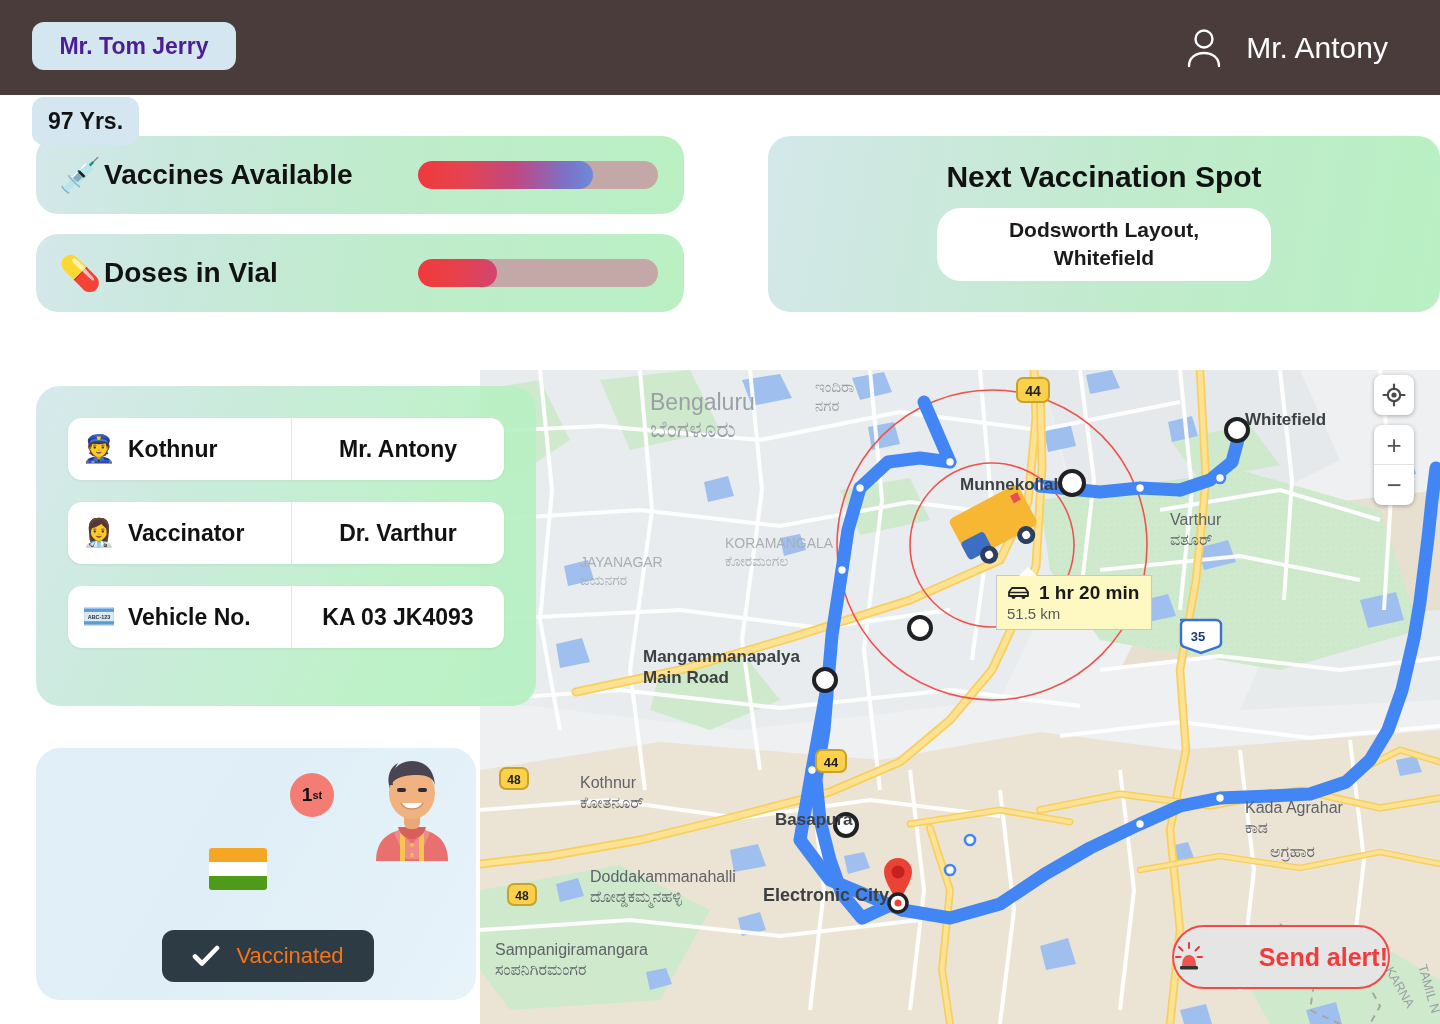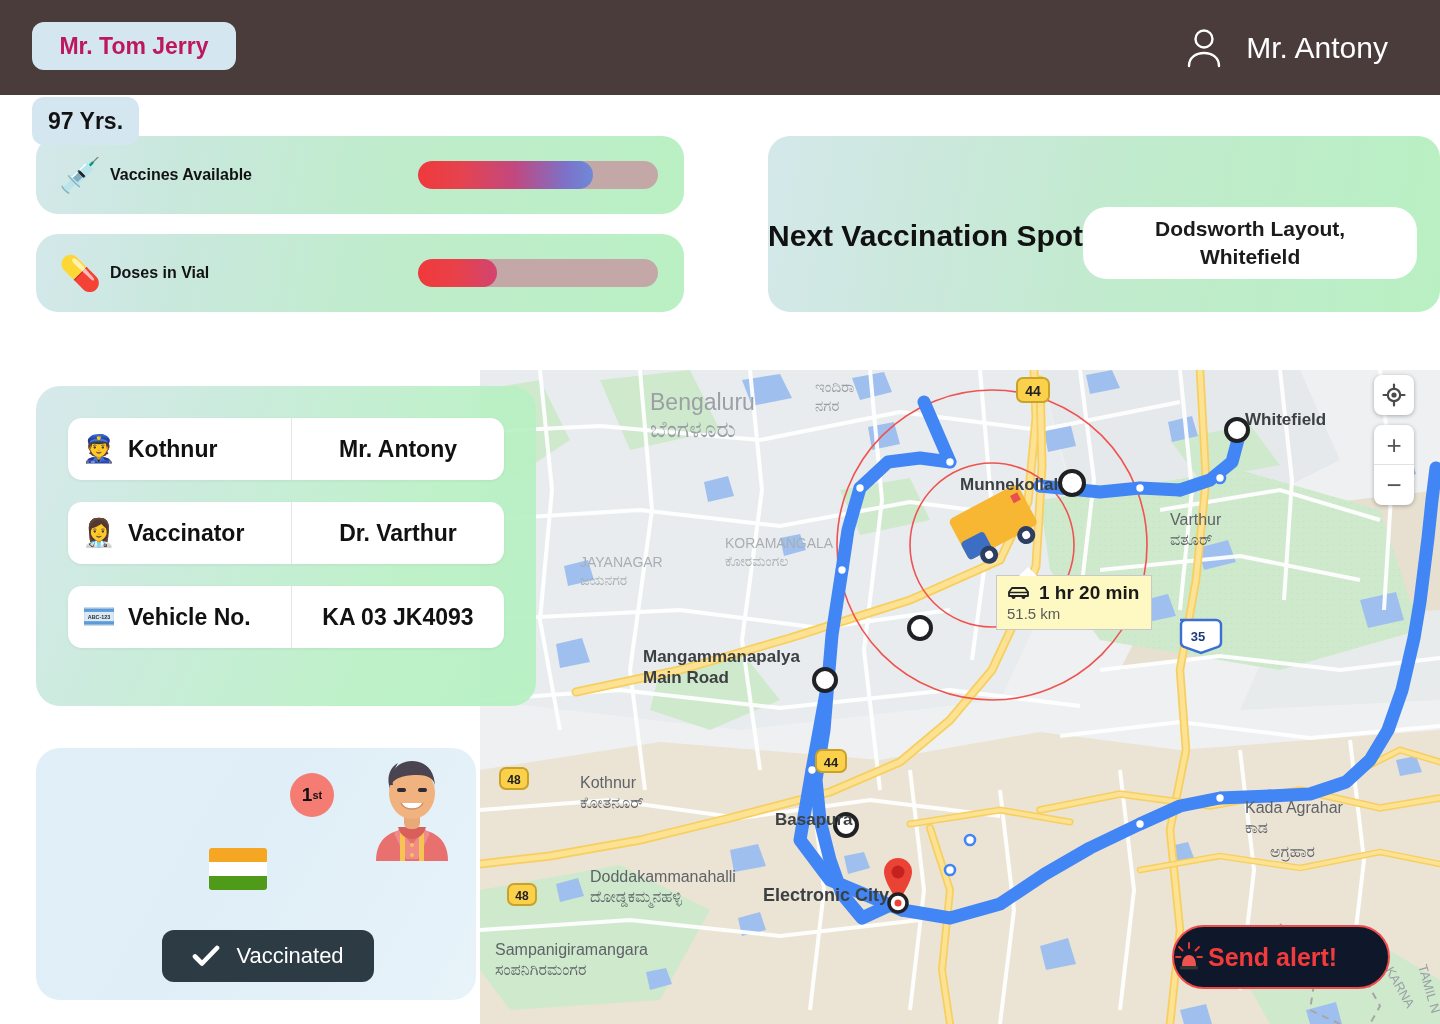--- a/index.html
+++ b/index.html
@@ -40,22 +40,22 @@
     width: 648px; height: 78px;
     border-radius: 22px;
     background: linear-gradient(100deg, #d4e8ea 0%, #c9e8dd 22%, #bfeccb 55%, #baf0c4 100%);
     display: flex; align-items: center;
     padding: 0 26px 0 22px;
   }
   #stat-vaccines { left: 36px; top: 136px; }
   #stat-doses    { left: 36px; top: 234px; }
   .stat-emoji { font-size: 34px; line-height: 1; width: 46px; text-align:center; }
   .stat-label {
-    font-size: 16px; font-weight: 700; color: #121212;
-    margin-left: 6px; white-space: nowrap;
+    font-size: 28px; font-weight: 700; color: #121212;
+    white-space: nowrap;
   }
   .bar-track {
     margin-left: auto;
     width: 240px; height: 28px;
     border-radius: 14px;
     background: #c4a8a8;
     position: relative; overflow: hidden;
   }
   .bar-fill {
     position: absolute; left: 0; top: 0; height: 100%;
@@ -69,21 +69,21 @@
     width: 33%;
     background: linear-gradient(90deg, #f0393c 0%, #ea4048 45%, #d24470 100%);
   }
 
   
   #next-spot {
     position: absolute; left: 768px; top: 136px;
     width: 672px; height: 176px;
     border-radius: 22px;
     background: linear-gradient(100deg, #d4e8ea 0%, #cbe8dc 25%, #c0ebcc 55%, #b9f0c3 100%);
-    display: flex; flex-direction: row; align-items: center;
+    display: flex; flex-direction: column; align-items: center;
     padding-top: 24px;
   }
   #next-spot-title {
     font-size: 30px; font-weight: 700; color: #111;
   }
   #next-spot-value {
     margin-top: 14px;
     width: 334px; min-height: 72px;
     background: #ffffff;
     border-radius: 24px;
@@ -139,24 +139,24 @@
     height: 40px; display:flex; align-items:center; justify-content:center;
     font-size: 26px; color: #555; cursor: pointer; user-select: none;
     font-weight: 400; line-height: 1;
   }
   #zoom-in { border-bottom: 1px solid #e2e2e2; }
 
   
   #send-alert {
     position: absolute; left: 1172px; top: 925px;
     width: 218px; height: 64px;
-    background: #0f172a;
+    background: #e5e5e5;
     border: 2px solid #f04a4a;
     border-radius: 32px;
-    display: flex; align-items: center; justify-content: flex-start; gap: 4px;
+    display: flex; align-items: center; justify-content: space-between; gap: 12px;
     cursor: pointer;
   }
   #send-alert-label { font-size: 25px; font-weight: 700; color: #f23b3b; }
 
   
   #driver-panel {
     position: absolute; left: 36px; top: 386px;
     width: 500px; height: 320px;
     border-radius: 24px;
     background: linear-gradient(115deg, rgba(213,232,235,0.96) 0%, rgba(200,234,219,0.94) 30%, rgba(185,240,196,0.92) 70%, rgba(180,240,192,0.92) 100%);
@@ -190,21 +190,21 @@
     border-radius: 24px;
     background: linear-gradient(120deg, rgba(222,238,247,0.93) 0%, rgba(219,236,246,0.88) 45%, rgba(226,240,248,0.80) 100%);
   }
   #patient-name-chip {
     position: absolute; left: 32px; top: 22px;
     min-width: 204px; height: 48px;
     background: #d4e6f0;
     border-radius: 12px;
     display: flex; align-items: center; justify-content: center;
     padding: 0 18px;
-    font-size: 23px; font-weight: 700; color: #be185d;
+    font-size: 23px; font-weight: 700; color: #4c1d95;
   }
   #patient-age-chip {
     position: absolute; left: 32px; top: 97px;
     min-width: 106px; height: 48px;
     background: #d4e6f0;
     border-radius: 12px;
     display: flex; align-items: center; justify-content: center;
     padding: 0 16px;
     font-size: 23px; font-weight: 700; color: #121212;
   }
@@ -228,21 +228,21 @@
     width: 104px; height: 112px;
   }
   #vaccinated-btn {
     position: absolute; left: 162px; top: 930px;
     width: 212px; height: 52px;
     background: #2d3b45;
     border-radius: 12px;
     display: flex; align-items: center; justify-content: center; gap: 16px;
     cursor: pointer;
   }
-  #vaccinated-label { font-size: 22px; font-weight: 400; color: #ffffff; }
+  #vaccinated-label { font-size: 22px; font-weight: 400; color: #f97316; }
 </style>
 </head>
 <body>
 
 <div id="app">
 
   <div class="header" style="background: rgb(74, 60, 58);">
     <div class="brand">MOBIVAC</div>
     <div class="header-right">
       <svg class="person-icon" viewBox="0 0 40 44">

